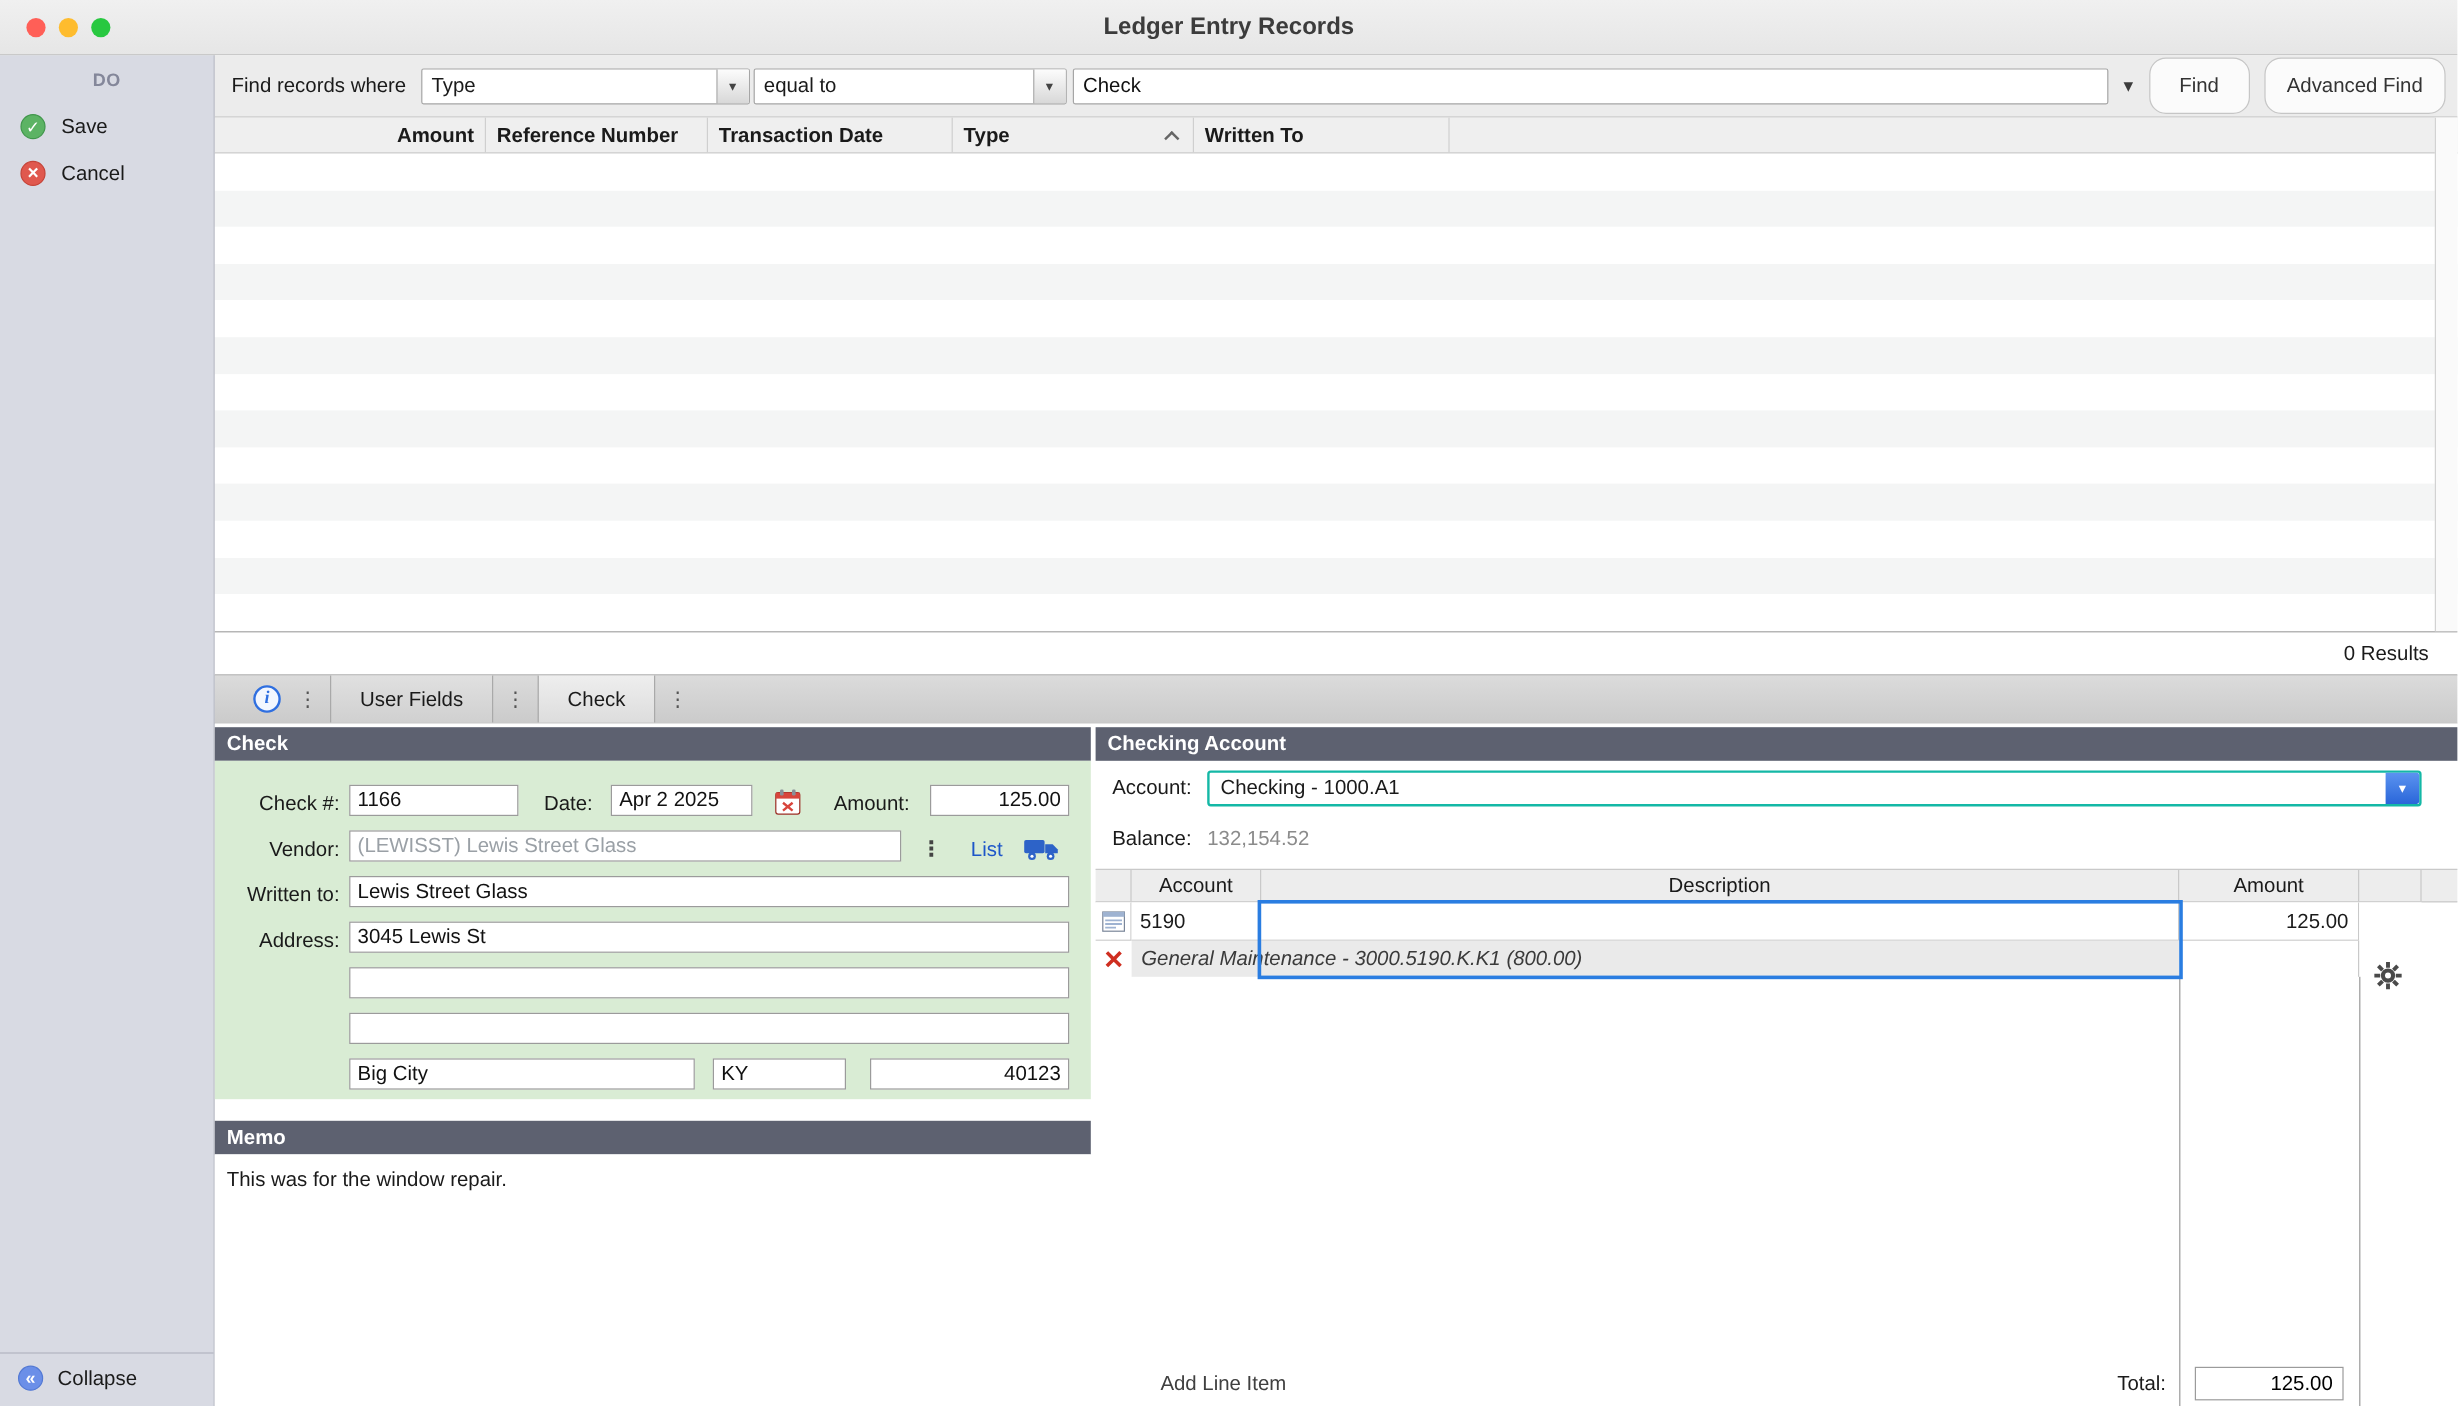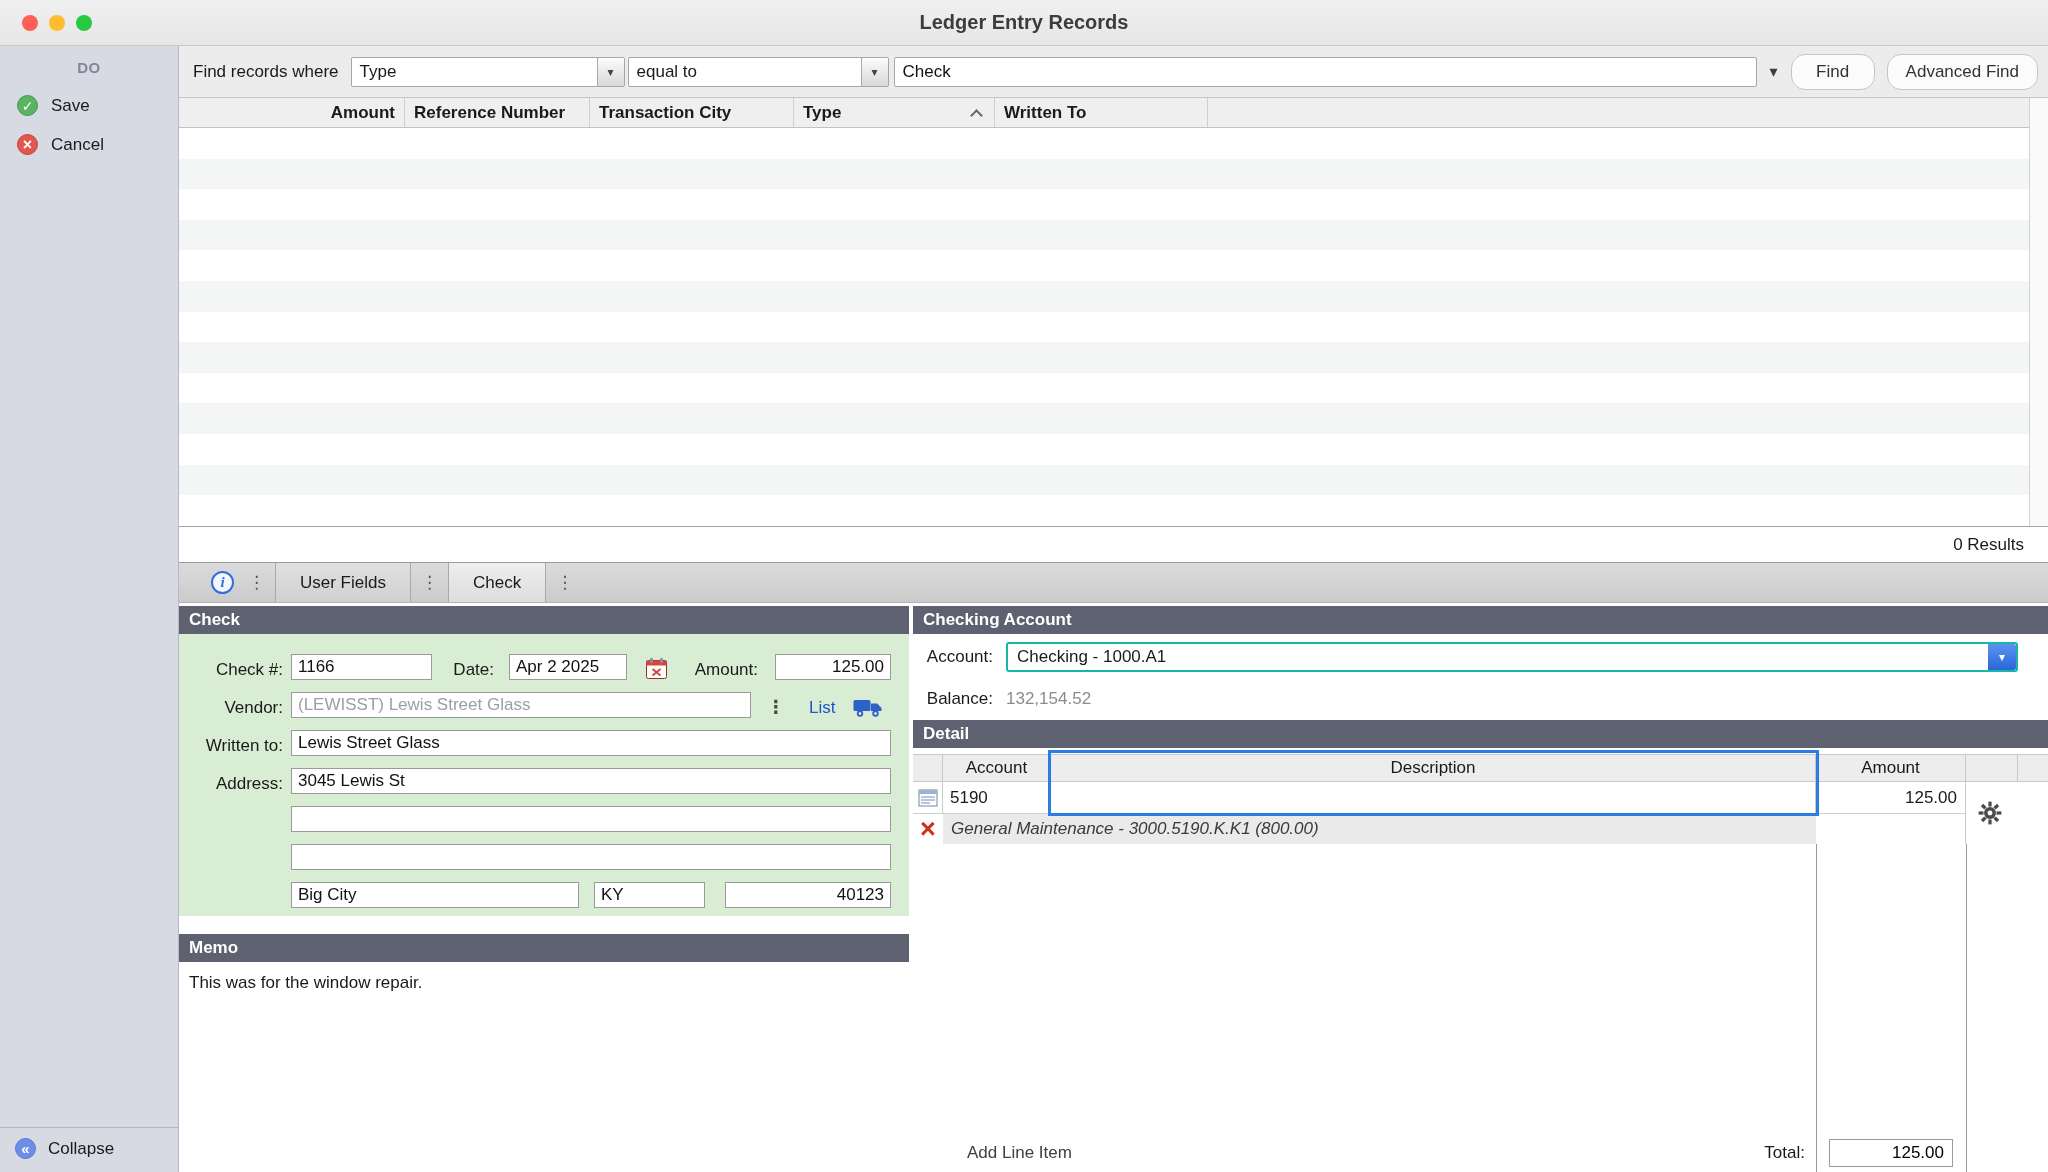--- a/index.html
+++ b/index.html
@@ -31,21 +31,21 @@
 
   .find-bar{height:52px;background:#ececec;border-bottom:1px solid #c6c6c6;display:flex;align-items:center;padding:0 10px 0 14px;flex-shrink:0}
   .find-label{margin-right:12px;white-space:nowrap}
   .fm-select{height:30px;background:#fff;border:1px solid #a6a6a6;border-radius:2px;display:flex;align-items:stretch;flex-shrink:0}
   .fm-select .sel-text{padding:0 8px;flex:1;display:flex;align-items:center;white-space:nowrap;overflow:hidden}
   .sel-btn{width:27px;border-left:1px solid #a6a6a6;background:linear-gradient(#fcfcfc,#d8d8d8);display:flex;align-items:center;justify-content:center;color:#444;font-size:12px}
   .sel-type{width:274px;margin-right:3px}
   .sel-op{width:261px;margin-right:5px}
   .find-input{flex:1;height:30px;border:1px solid #a6a6a6;border-radius:2px;background:#fff;padding:0 8px;font:inherit;color:#111;min-width:0}
   .saved-arrow{margin:0 13px;color:#3c3c3c;font-size:16px;background:none;border:none;font-family:inherit}
-  .btn{height:36px;background:#fbfbfb;border:1px solid #c6c6c6;border-radius:14px;font:inherit;color:#333;padding:0 18px;white-space:nowrap}
+  .btn{height:47px;background:#fbfbfb;border:1px solid #c6c6c6;border-radius:14px;font:inherit;color:#333;padding:0 18px;white-space:nowrap}
   .btn.find{margin-right:12px;min-width:84px}
 
   
   .thead{height:30px;display:flex;background:#efefef;border-bottom:1px solid #c2c2c2;font-weight:bold;flex-shrink:0}
   .th{border-right:1px solid #cfcfcf;display:flex;align-items:center;padding:0 9px;white-space:nowrap;overflow:hidden}
   .th.amount{width:226px;justify-content:flex-end}
   .th.ref{width:185px}
   .th.date{width:204px}
   .th.type{width:201px;justify-content:space-between}
   .th.written{width:213px}
@@ -182,21 +182,21 @@
       </div>
       <input class="find-input" value="Check" style="">
       <button class="saved-arrow">▾</button>
       <button class="btn find">Find</button>
       <button class="btn">Advanced Find</button>
     </div>
 
     <div class="thead">
       <div class="th amount">Amount</div>
       <div class="th ref">Reference Number</div>
-      <div class="th date">Transaction City</div>
+      <div class="th date">Transaction Date</div>
       <div class="th type">
         <span>Type</span>
         <span class="sort-chev"></span>
       </div>
       <div class="th written">Written To</div>
       <div class="th filler"></div>
     </div>
     <div class="rows">
         <div class="rrow"></div>
         <div class="rrow alt"></div>
@@ -317,21 +317,20 @@
             <span class="sel-text">Checking - 1000.A1</span>
             <span class="blue-btn">▾</span>
           </div>
         </div>
 
         <div class="balance-row">
           <span class="r-label">Balance:</span>
           <span class="bal-value">132,154.52</span>
         </div>
 
-        <div class="section-header detail-header">Detail</div>
 
         <div class="dt-head">
           <div class="dt-hcell col-icon"></div>
           <div class="dt-hcell col-acct">Account</div>
           <div class="dt-hcell col-desc">Description</div>
           <div class="dt-hcell col-amt">Amount</div>
           <div class="dt-hcell col-gear"></div>
         </div>
 
         <div class="dt-row">

